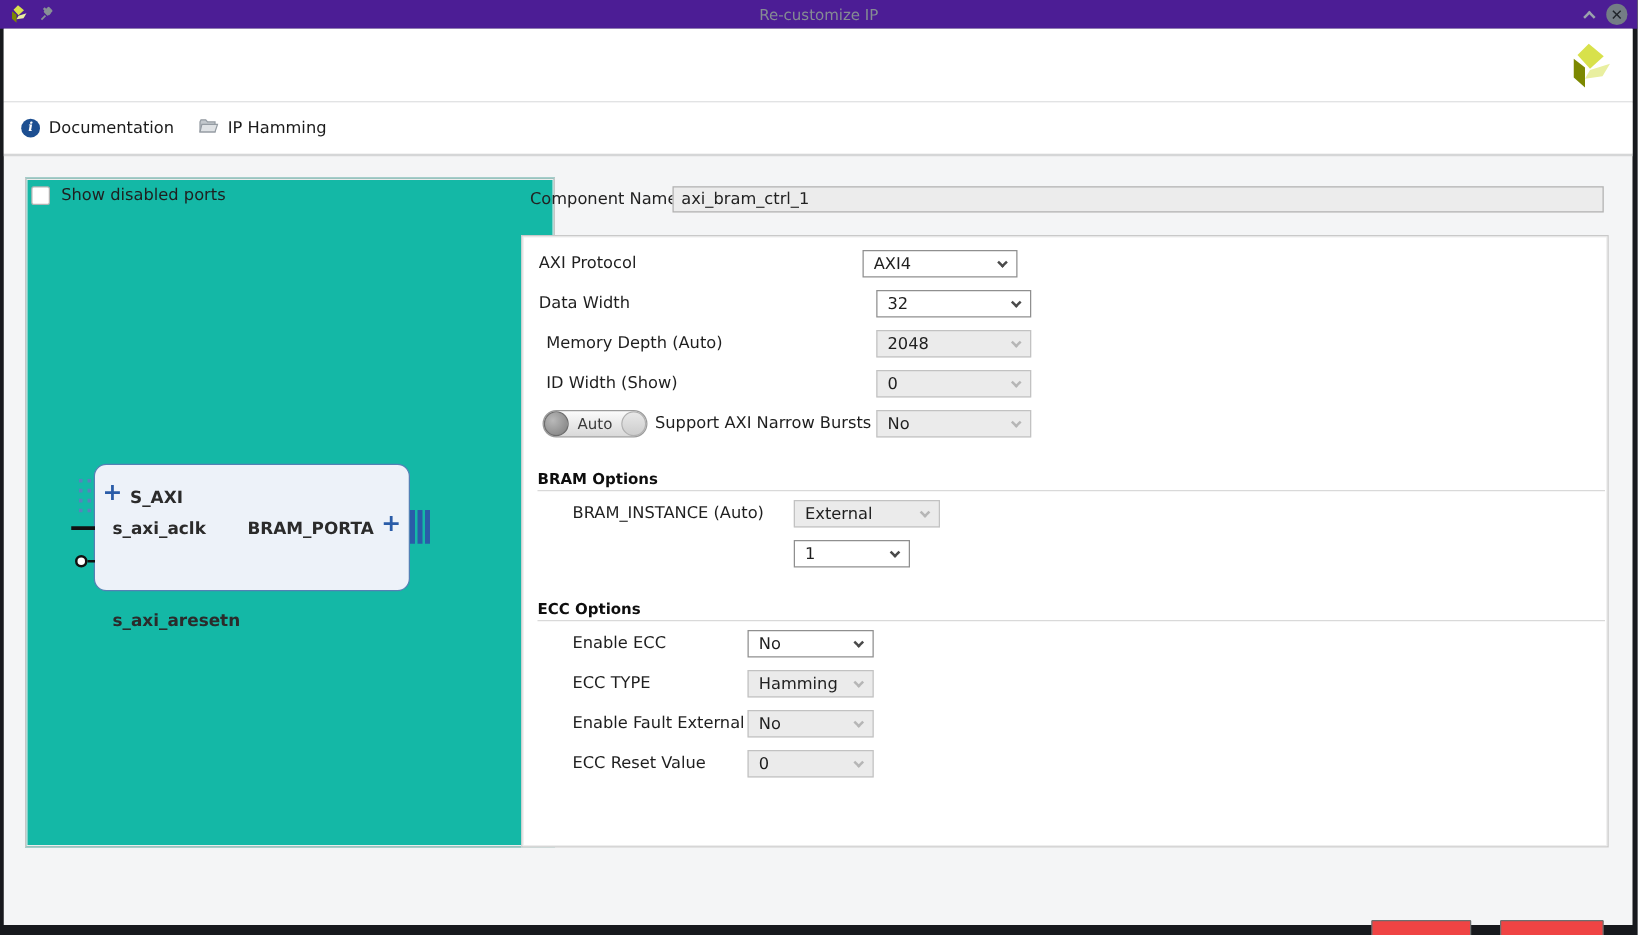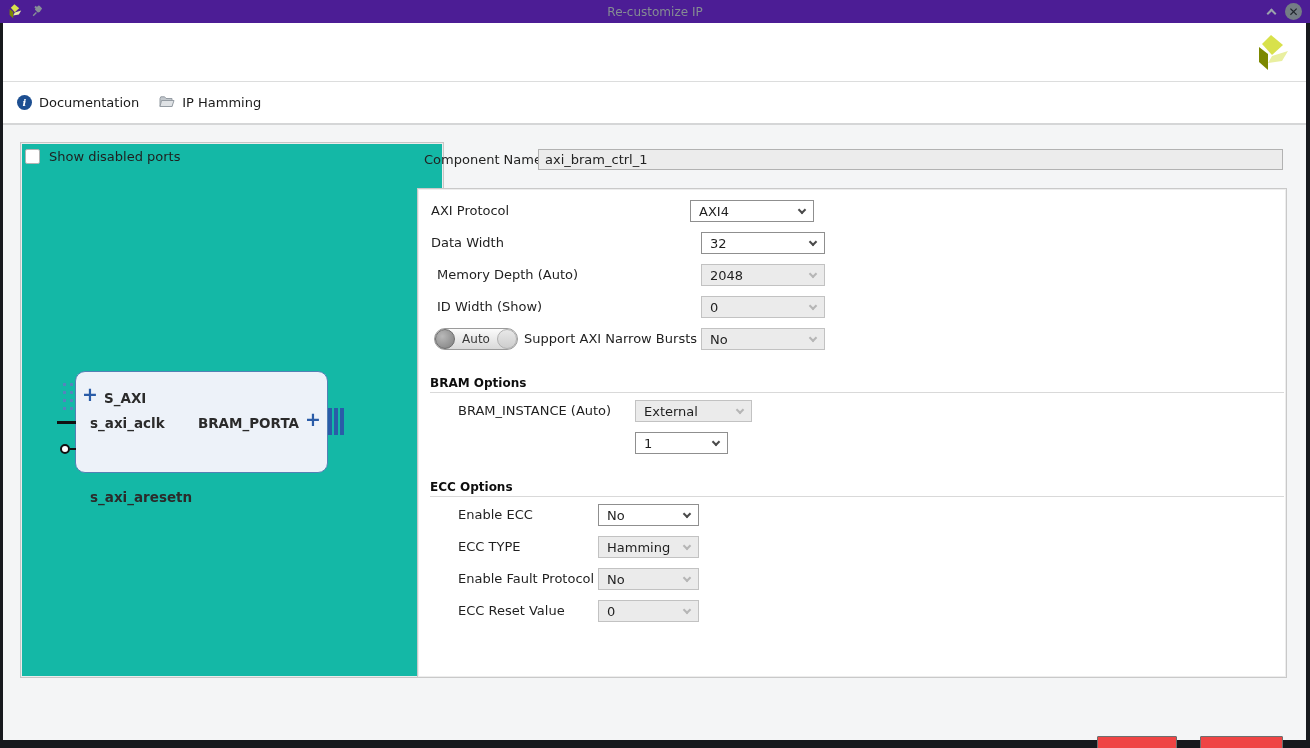--- a/index.html
+++ b/index.html
@@ -237,21 +237,21 @@
         <span>No</span>
           <span class="chev"></span>
       </div>
 
       <div class="row-label" style="left:40px; top:347px;">ECC TYPE</div>
       <div class="dd disabled" style="left:180px; top:347px; width:101px;">
         <span>Hamming</span>
           <span class="chev"></span>
       </div>
 
-      <div class="row-label" style="left:40px; top:379px;">Enable Fault Protocol</div>
+      <div class="row-label" style="left:40px; top:379px;">Enable Fault External</div>
       <div class="dd disabled" style="left:180px; top:379px; width:101px;">
         <span>No</span>
           <span class="chev"></span>
       </div>
 
       <div class="row-label" style="left:40px; top:411px;">ECC Reset Value</div>
       <div class="dd disabled" style="left:180px; top:411px; width:101px;">
         <span>0</span>
           <span class="chev"></span>
       </div>

